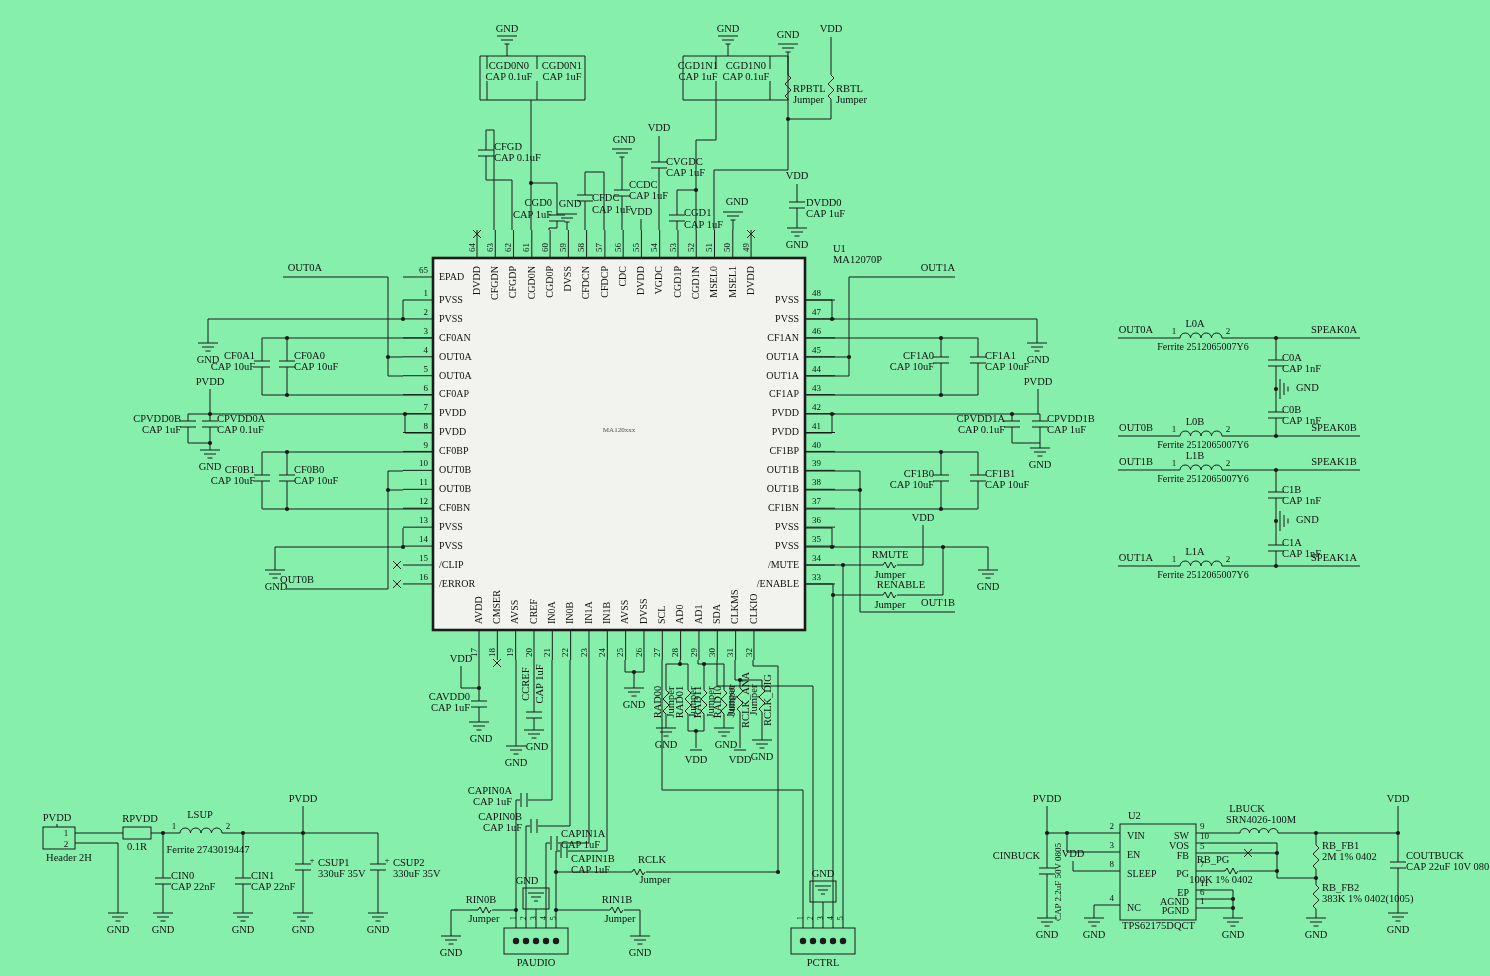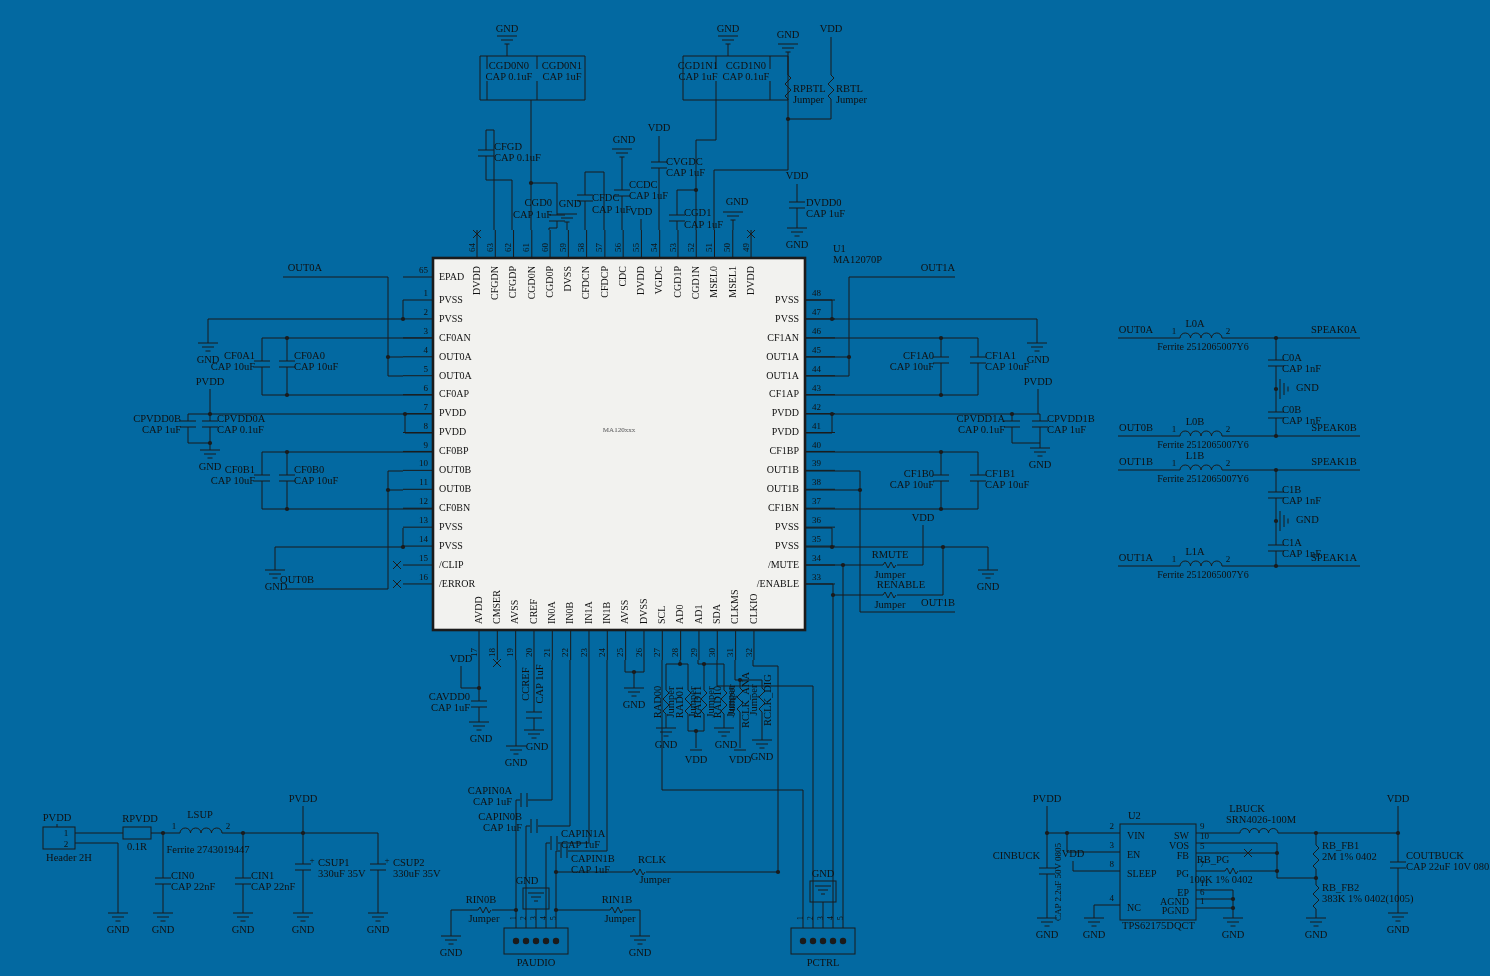--- a/index.html
+++ b/index.html
@@ -1,16 +1,16 @@
 <!DOCTYPE html>
 <html><head>
 <meta charset="utf-8">
 <style>
   html,body{margin:0;padding:0;background:#e8e8e8;}
-  #stage{position:relative;width:1490px;height:976px;background:#0369a1;margin:0 auto;
+  #stage{position:relative;width:1490px;height:976px;background:#86efac;margin:0 auto;
          font-family:"Liberation Serif","DejaVu Serif",serif;overflow:hidden;}
   svg{position:absolute;left:0;top:0;}
   .w{stroke:#1b1b1b;stroke-width:1;fill:none;}
   .w2{stroke:#1b1b1b;stroke-width:2.6;fill:#f2f2ef;}
   .boxc{stroke:#1b1b1b;stroke-width:1;fill:none;}
   .dot{fill:#1b1b1b;stroke:none;}
   text.lb{font-family:"Liberation Serif","DejaVu Serif",serif;font-size:10.5px;fill:#111;}
   text.t10{font-size:10px;}
   text.t9{font-size:9px;}
   text.t8{font-size:7.5px;}

